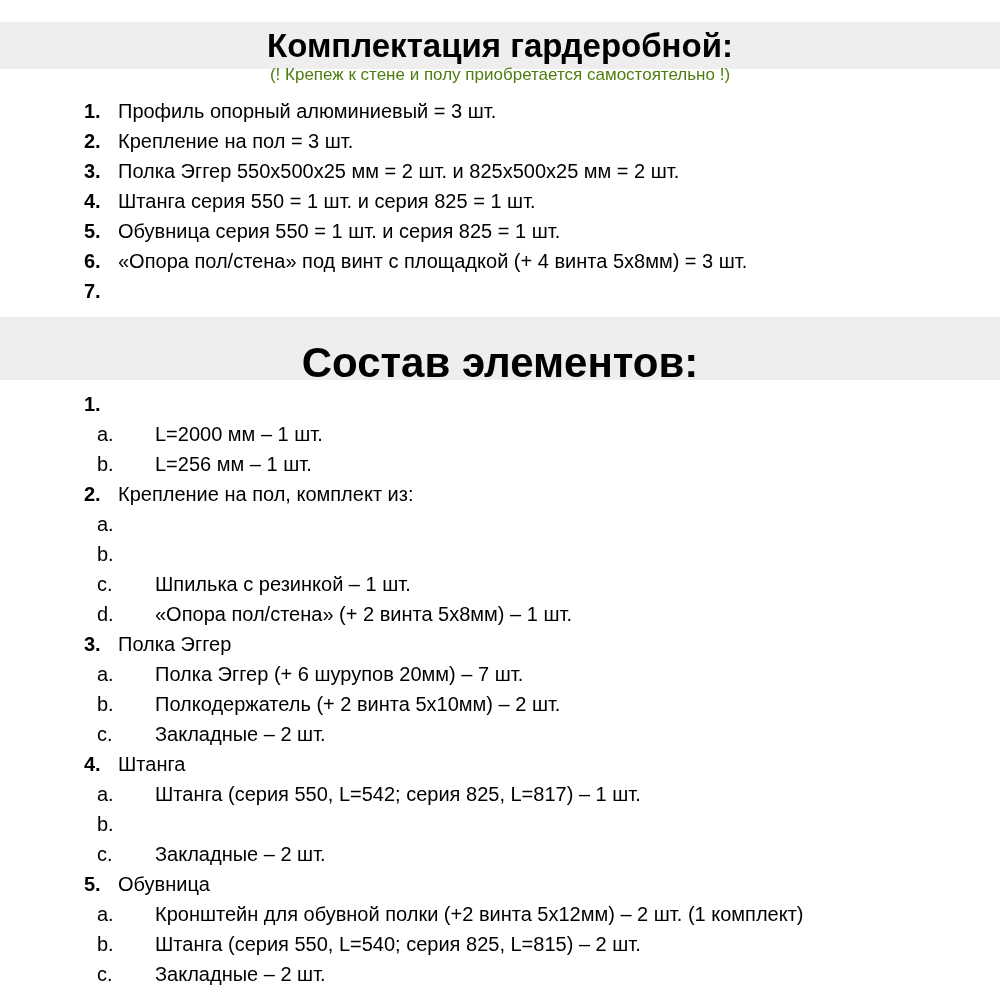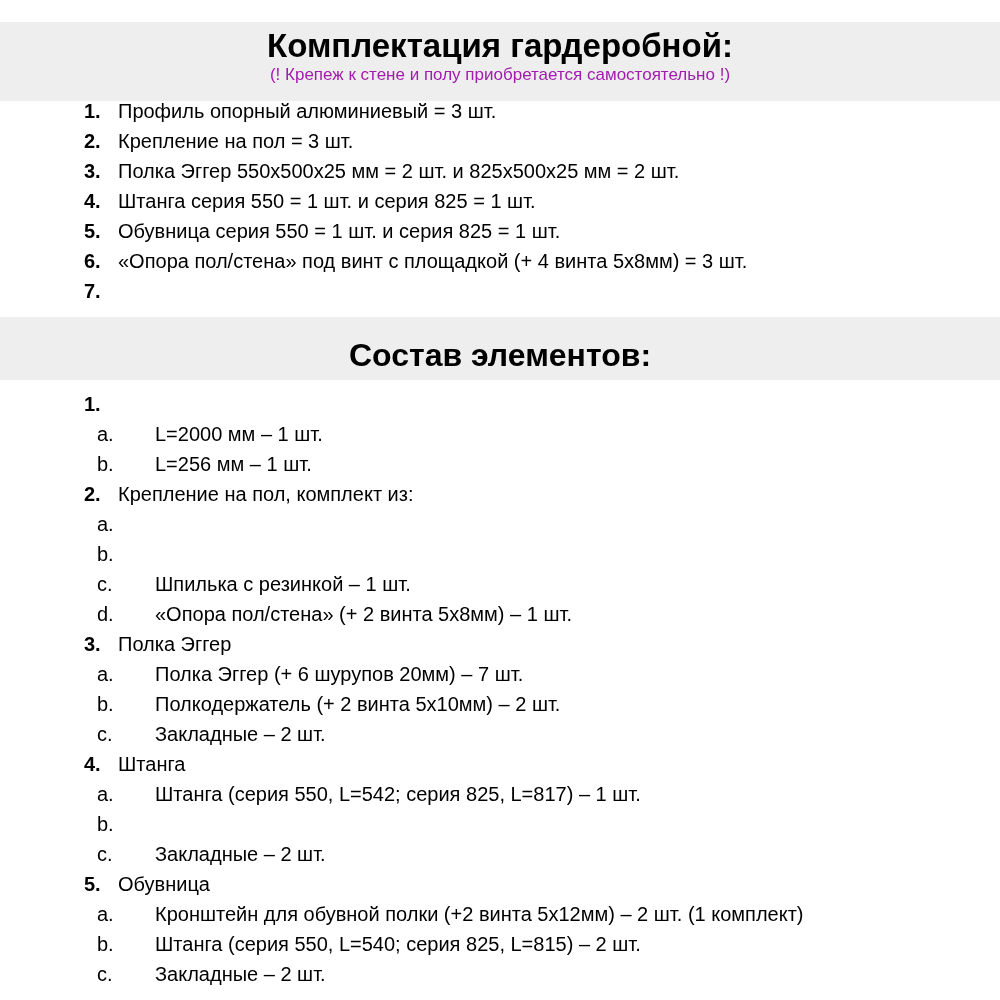--- a/index.html
+++ b/index.html
@@ -16,41 +16,41 @@
     font-family: "Liberation Sans", sans-serif;
     overflow: hidden;
   }
   .band {
     position: absolute;
     left: 0;
     width: 1000px;
     background: #eeeeee;
     text-align: center;
   }
-  .band-1 { top: 22px; height: 79px; }
+  .band-1 { top: 22px; height: 47px; }
   .band-2 { top: 317px; height: 63px; }
   .band h1, .band h2 {
     margin: 0;
     font-weight: 700;
     color: #000000;
   }
   .band-1 h1 {
     padding-top: 6px;
     font-size: 33px;
     line-height: 36px;
   }
   .band-1 .subtitle {
     margin: 1px 0 0 0;
     font-size: 17px;
     line-height: 20px;
-    color: #a21caf;
+    color: #4d7c0f;
   }
   .band-2 h2 {
-    padding-top: 20px;
-    font-size: 32px;
+    padding-top: 28px;
+    font-size: 42px;
     line-height: 36px;
   }
   .list {
     position: absolute;
     left: 0;
     width: 1000px;
     font-size: 20px;
     color: #000000;
   }
   .list-1 { top: 96px; }

